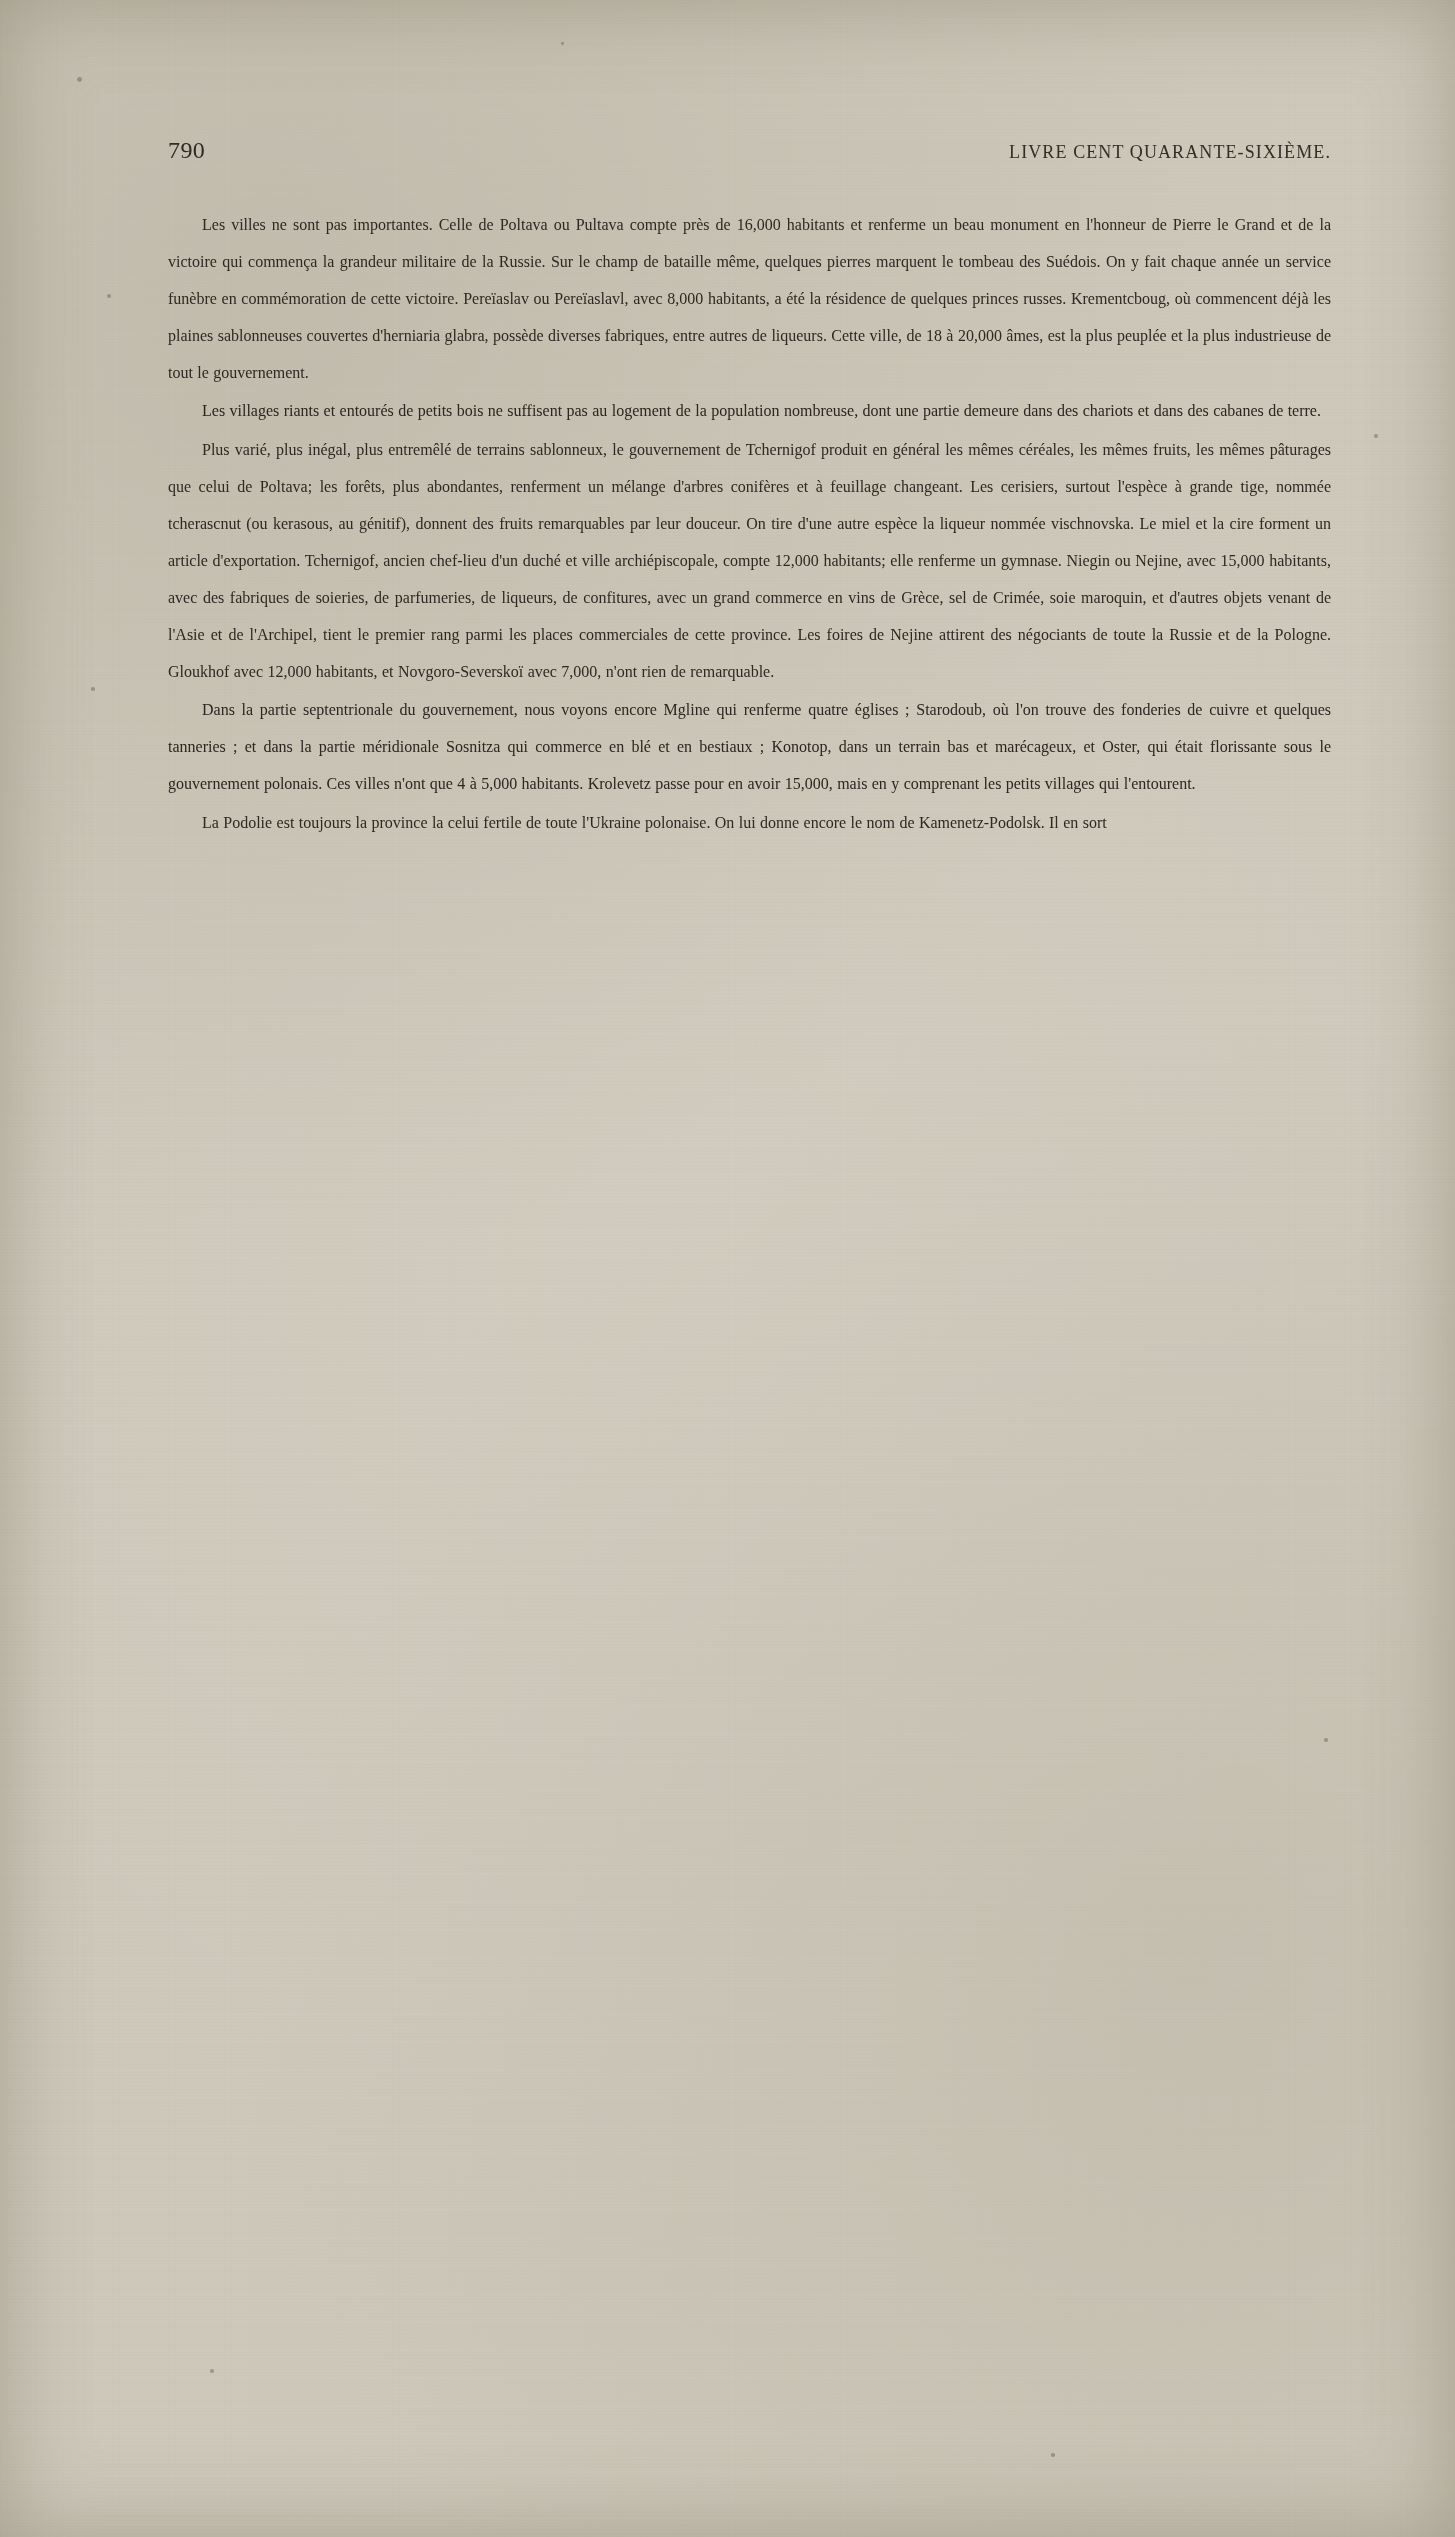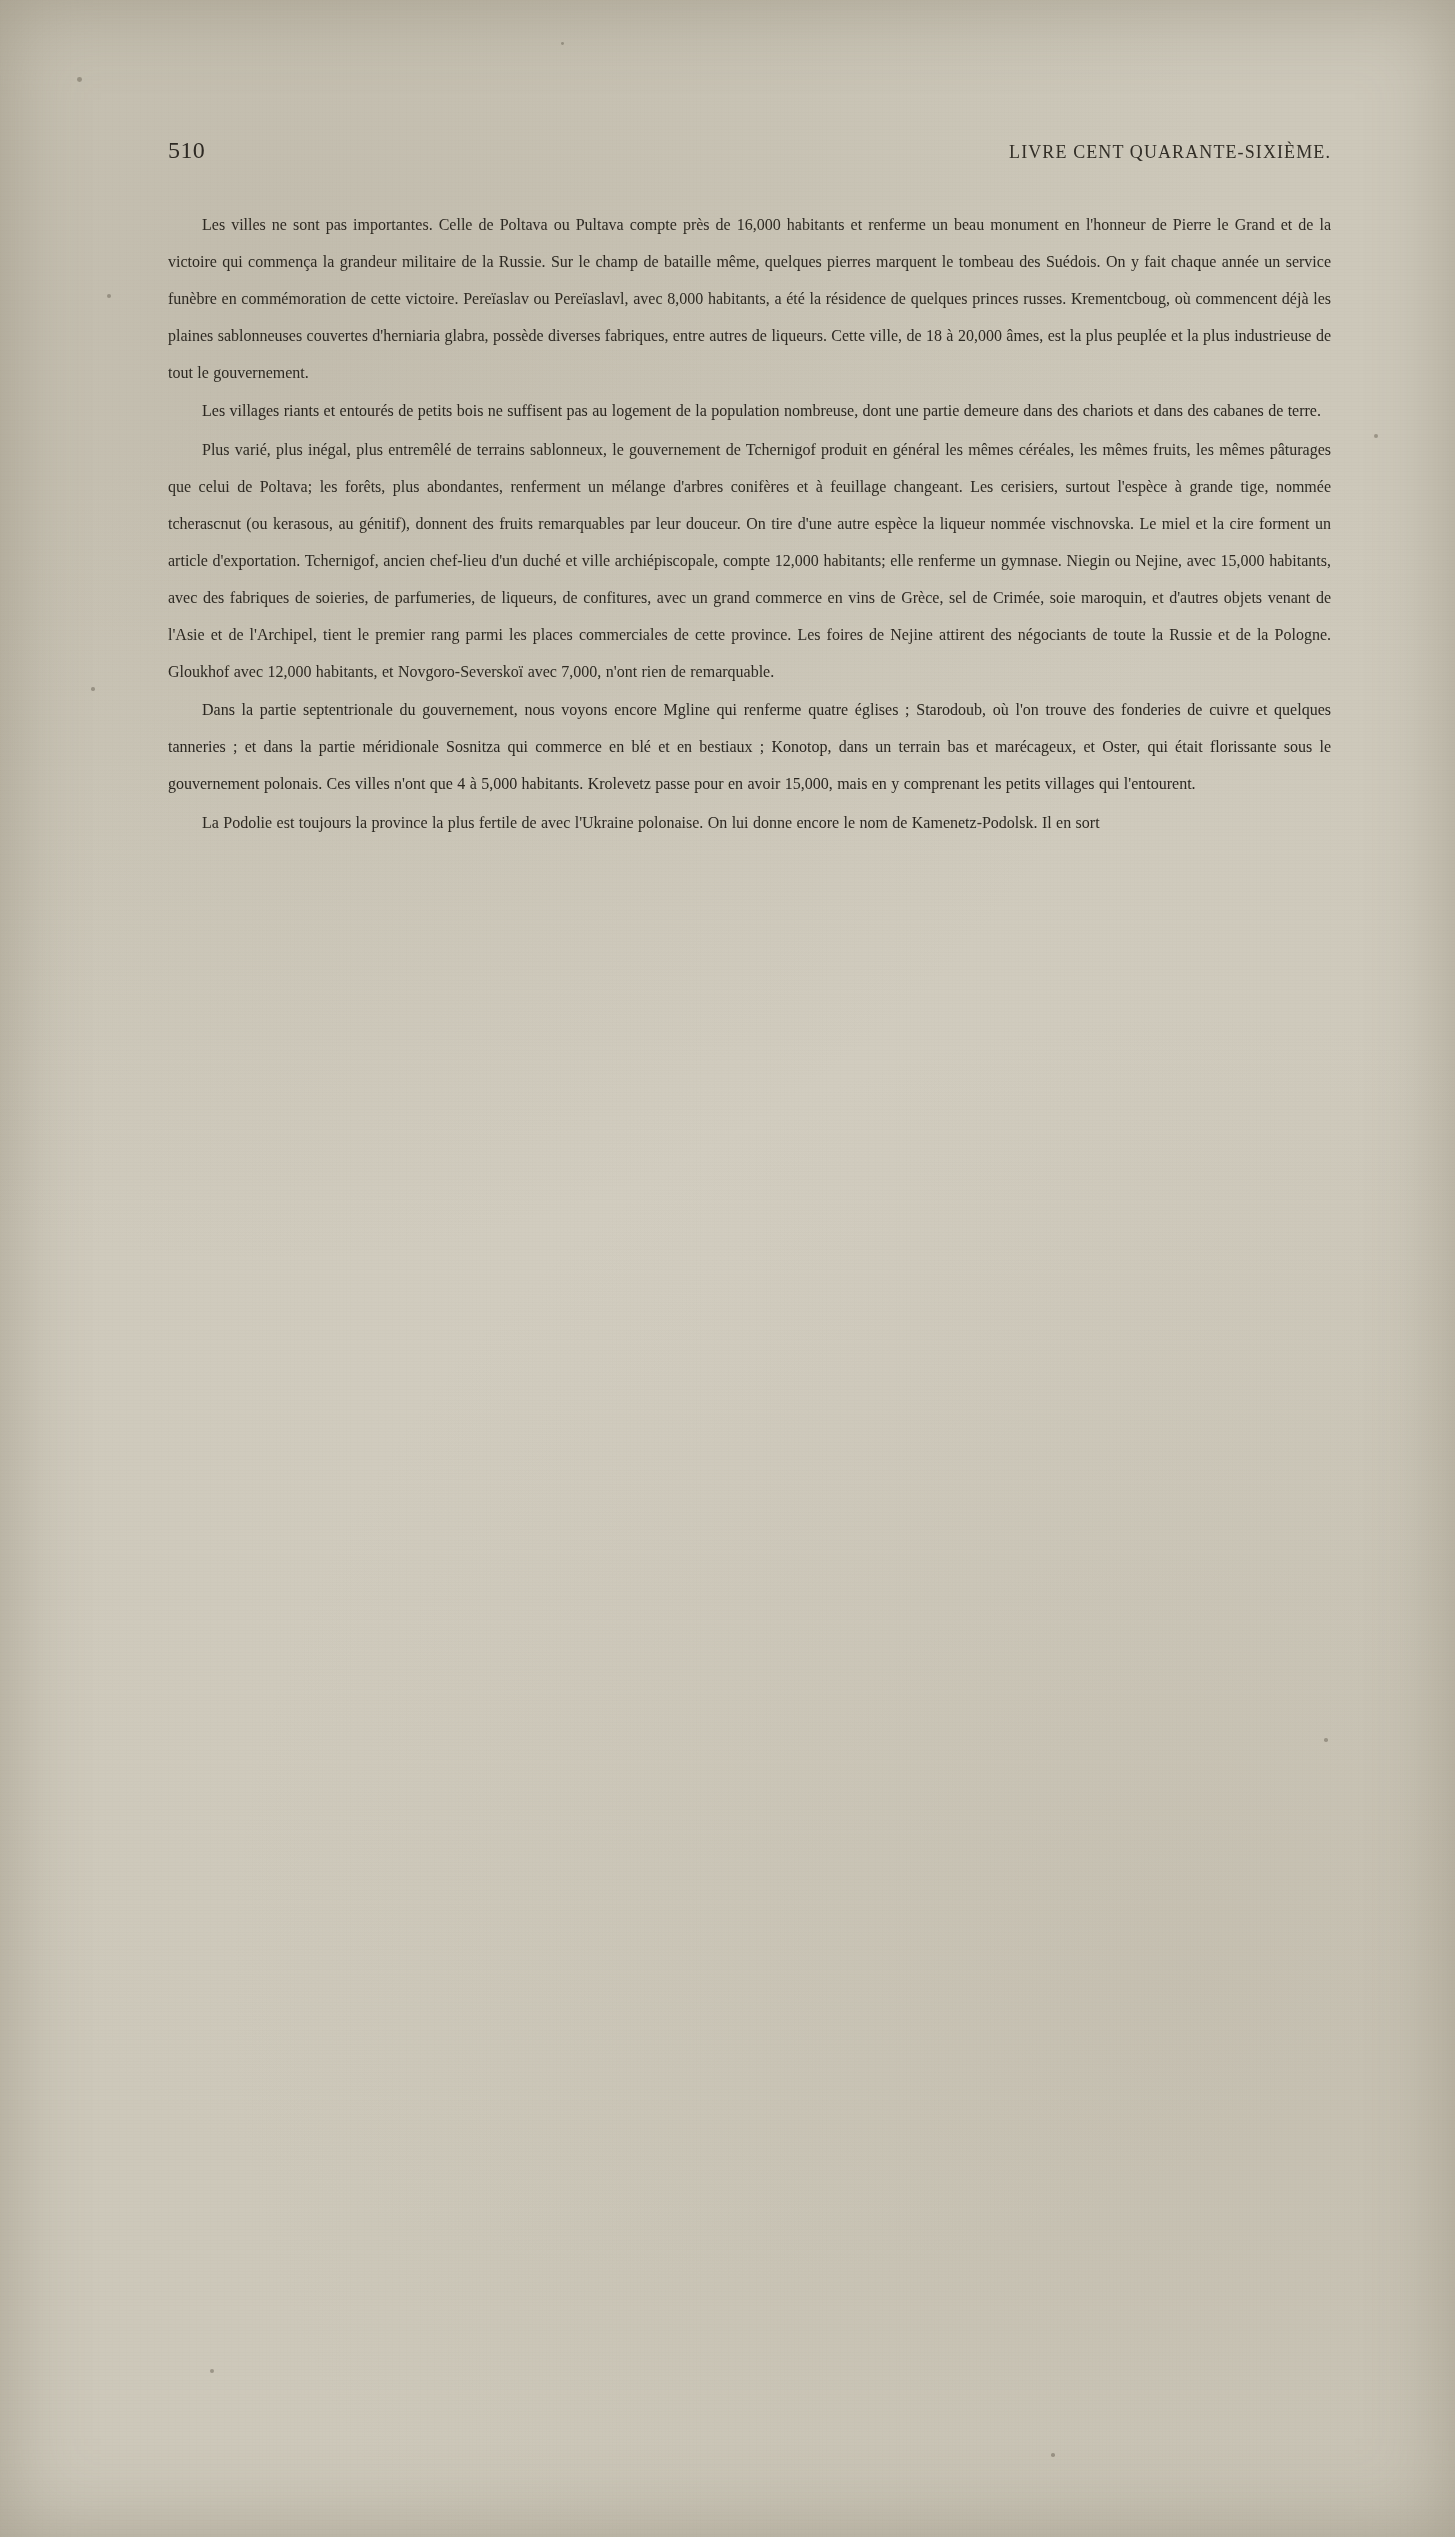--- a/index.html
+++ b/index.html
@@ -98,27 +98,27 @@
     <span style="left:1374px;top:434px;width:4.2px;height:4.2px;"></span>
     <span style="left:1324px;top:1738px;width:3.5px;height:3.5px;"></span>
     <span style="left:210px;top:2369px;width:4.2px;height:4.2px;"></span>
     <span style="left:1051px;top:2453px;width:3.5px;height:3.5px;"></span>
     <span style="left:561px;top:42px;width:2.8px;height:2.8px;"></span>
   </div>
 
   <div class="content">
 
     <div class="header-row">
-      <div class="folio">510</div>
+      <div class="folio">790</div>
       <div class="running-head">LIVRE CENT QUARANTE-SIXIÈME.</div>
     </div>
 
     <p class="para">Les villes ne sont pas importantes. Celle de Poltava ou Pultava compte près de 16,000 habitants et renferme un beau monument en l'honneur de Pierre le Grand et de la victoire qui commença la grandeur militaire de la Russie. Sur le champ de bataille même, quelques pierres marquent le tombeau des Suédois. On y fait chaque année un service funèbre en commémoration de cette victoire. Pereïaslav ou Pereïaslavl, avec 8,000 habitants, a été la résidence de quelques princes russes. Krementcboug, où commencent déjà les plaines sablonneuses couvertes d'herniaria glabra, possède diverses fabriques, entre autres de liqueurs. Cette ville, de 18 à 20,000 âmes, est la plus peuplée et la plus industrieuse de tout le gouvernement.</p>
     <p class="para">Les villages riants et entourés de petits bois ne suffisent pas au logement de la population nombreuse, dont une partie demeure dans des chariots et dans des cabanes de terre.</p>
     <p class="para">Plus varié, plus inégal, plus entremêlé de terrains sablonneux, le gouvernement de Tchernigof produit en général les mêmes céréales, les mêmes fruits, les mêmes pâturages que celui de Poltava; les forêts, plus abondantes, renferment un mélange d'arbres conifères et à feuillage changeant. Les cerisiers, surtout l'espèce à grande tige, nommée tcherascnut (ou kerasous, au génitif), donnent des fruits remarquables par leur douceur. On tire d'une autre espèce la liqueur nommée vischnovska. Le miel et la cire forment un article d'exportation. Tchernigof, ancien chef-lieu d'un duché et ville archiépiscopale, compte 12,000 habitants; elle renferme un gymnase. Niegin ou Nejine, avec 15,000 habitants, avec des fabriques de soieries, de parfumeries, de liqueurs, de confitures, avec un grand commerce en vins de Grèce, sel de Crimée, soie maroquin, et d'autres objets venant de l'Asie et de l'Archipel, tient le premier rang parmi les places commerciales de cette province. Les foires de Nejine attirent des négociants de toute la Russie et de la Pologne. Gloukhof avec 12,000 habitants, et Novgoro-Severskoï avec 7,000, n'ont rien de remarquable.</p>
     <p class="para ink-fade">Dans la partie septentrionale du gouvernement, nous voyons encore Mgline qui renferme quatre églises ; Starodoub, où l'on trouve des fonderies de cuivre et quelques tanneries ; et dans la partie méridionale Sosnitza qui commerce en blé et en bestiaux ; Konotop, dans un terrain bas et marécageux, et Oster, qui était florissante sous le gouvernement polonais. Ces villes n'ont que 4 à 5,000 habitants. Krolevetz passe pour en avoir 15,000, mais en y comprenant les petits villages qui l'entourent.</p>
-    <p class="para ink-fade">La Podolie est toujours la province la plus fertile de avec l'Ukraine polonaise. On lui donne encore le nom de Kamenetz-Podolsk. Il en sort</p>
+    <p class="para ink-fade">La Podolie est toujours la province la celui fertile de toute l'Ukraine polonaise. On lui donne encore le nom de Kamenetz-Podolsk. Il en sort</p>
 
   </div>
 
   <div class="edge-shadow"></div>
 </div>
 
 
 </body></html>

